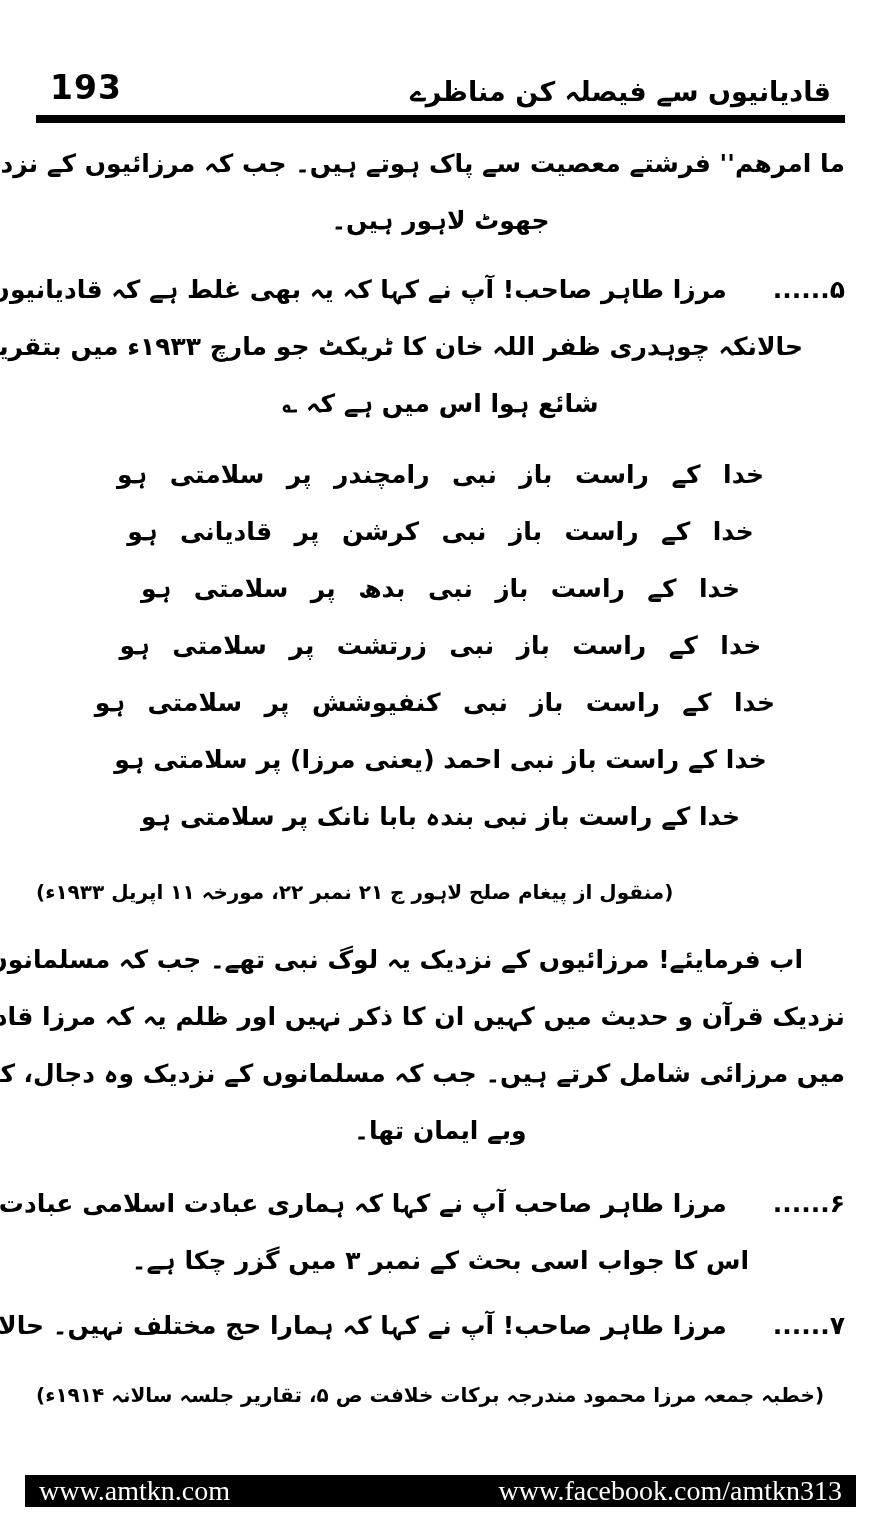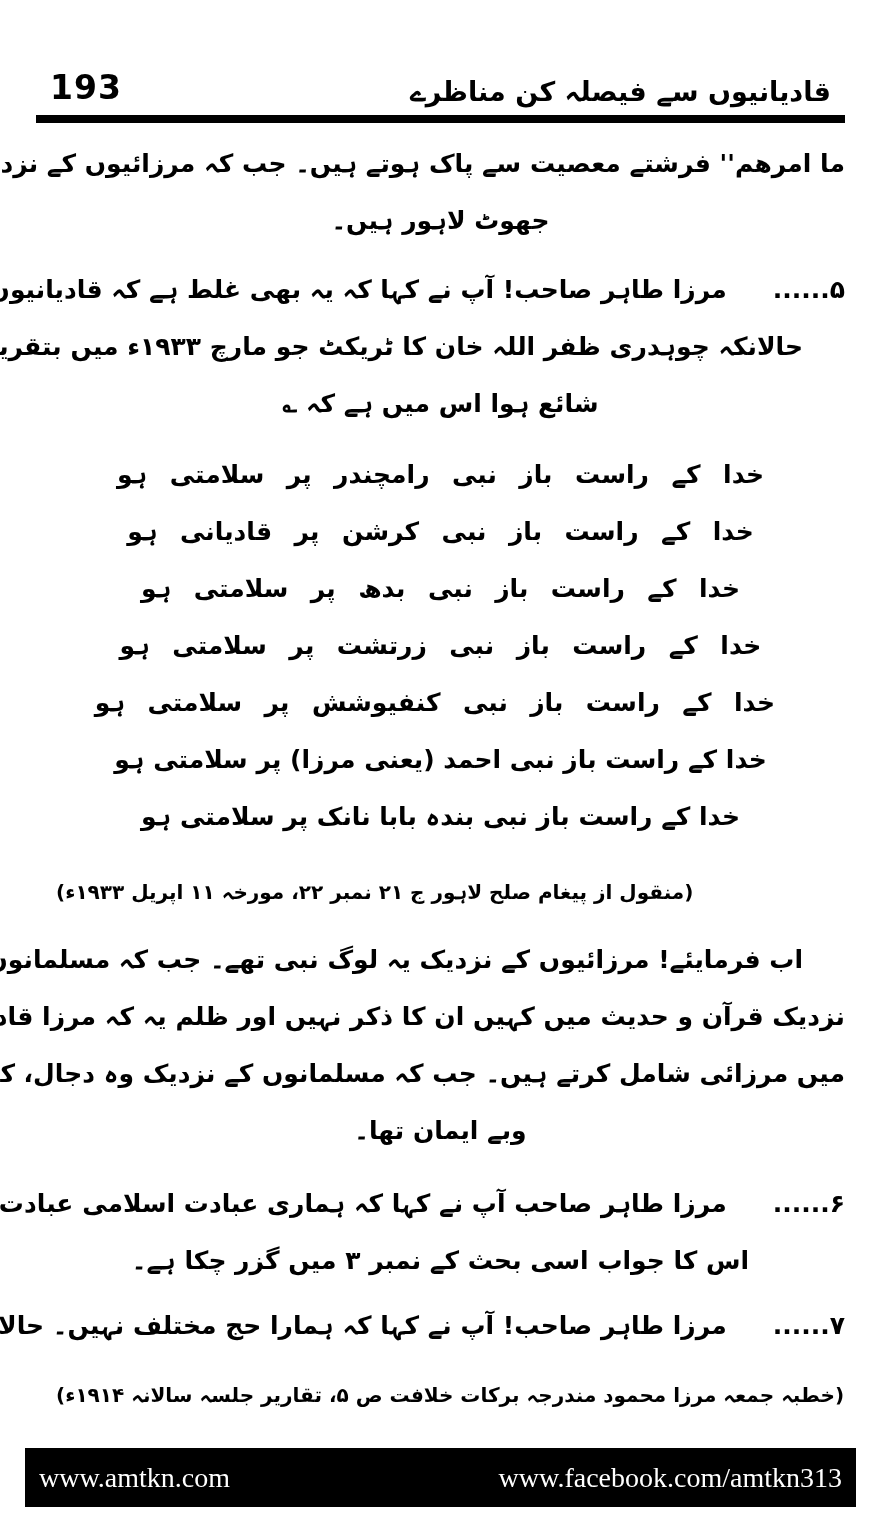--- a/index.html
+++ b/index.html
@@ -41,30 +41,29 @@
   .section-5 { margin-top: 12px; }
 
   .poem { margin: 14px 70px 0 70px; }
   .poem .line { text-align: center; }
   .wide { word-spacing: 0.55em; }
 
   .citation {
     direction: rtl; text-align: left;
     font-size: 20px; font-weight: bold; line-height: 46px;
     white-space: nowrap;
-    margin-left: 20px;
   }
   .citation-1 { margin-top: 24px; }
   .para-2 { margin-top: 16px; }
   .section-6 { margin-top: 16px; }
   .section-7 { margin-top: 8px; }
   .citation-2 { margin-top: 18px; }
 
   .footer-bar {
-    position: absolute; left: 25px; right: 25px; bottom: 24px; height: 59px;
+    position: absolute; left: 25px; right: 25px; bottom: 24px; height: 32px;
     background: #000; color: #fff;
     display: flex; justify-content: space-between; align-items: center;
     padding: 0 14px; direction: ltr;
     font-family: "Liberation Serif", serif;
     font-size: 28px;
   }
 </style>
 </head>
 <body>
 

